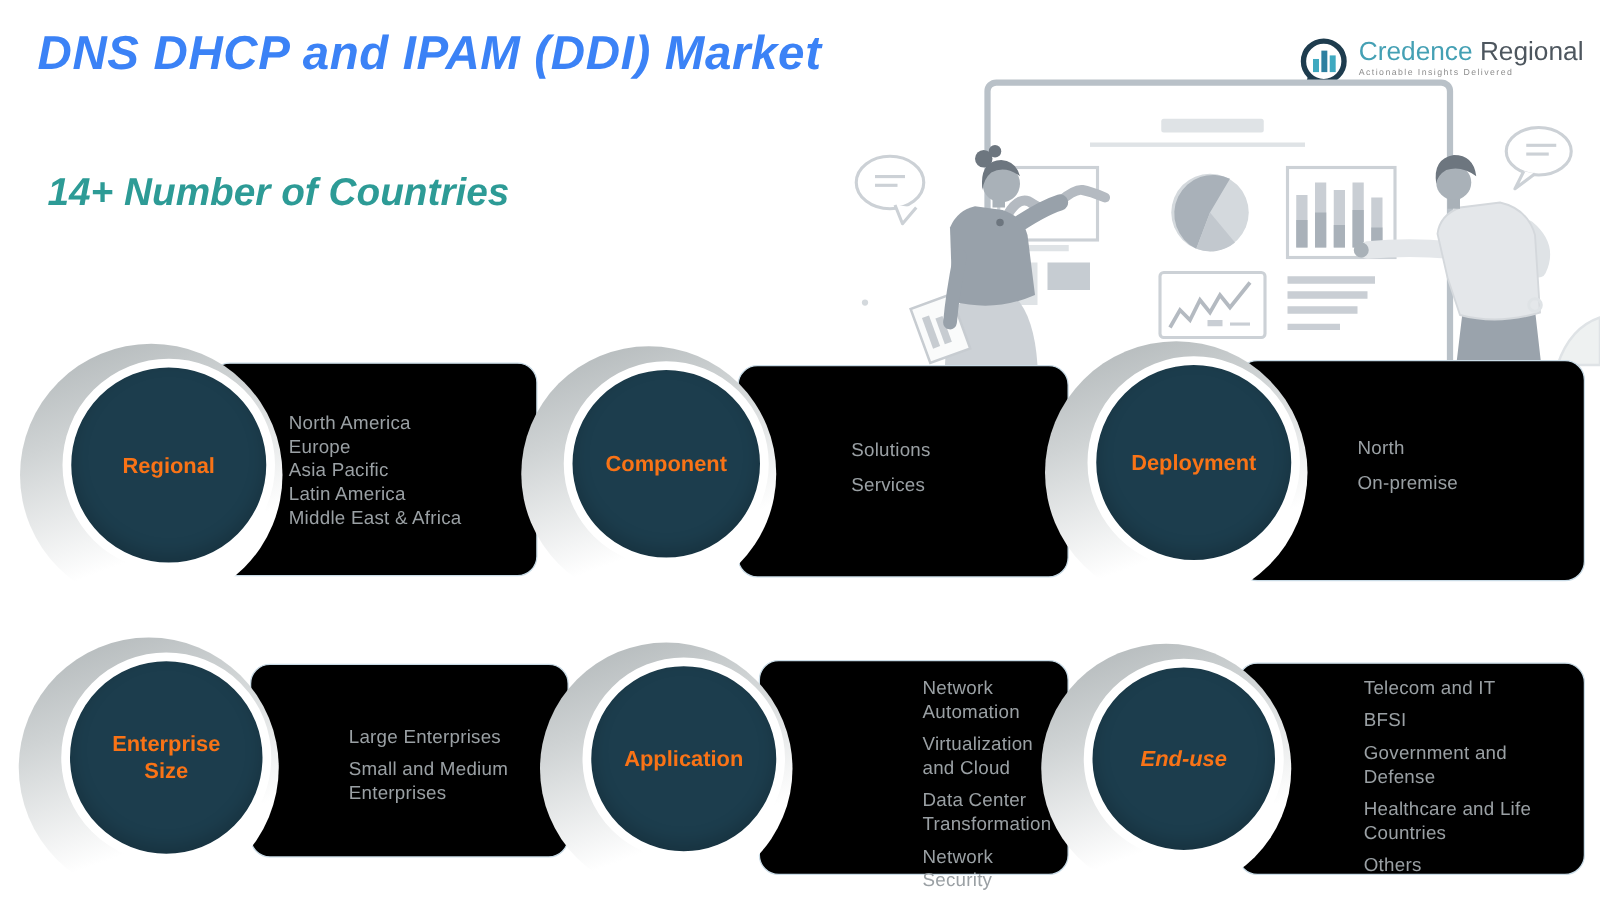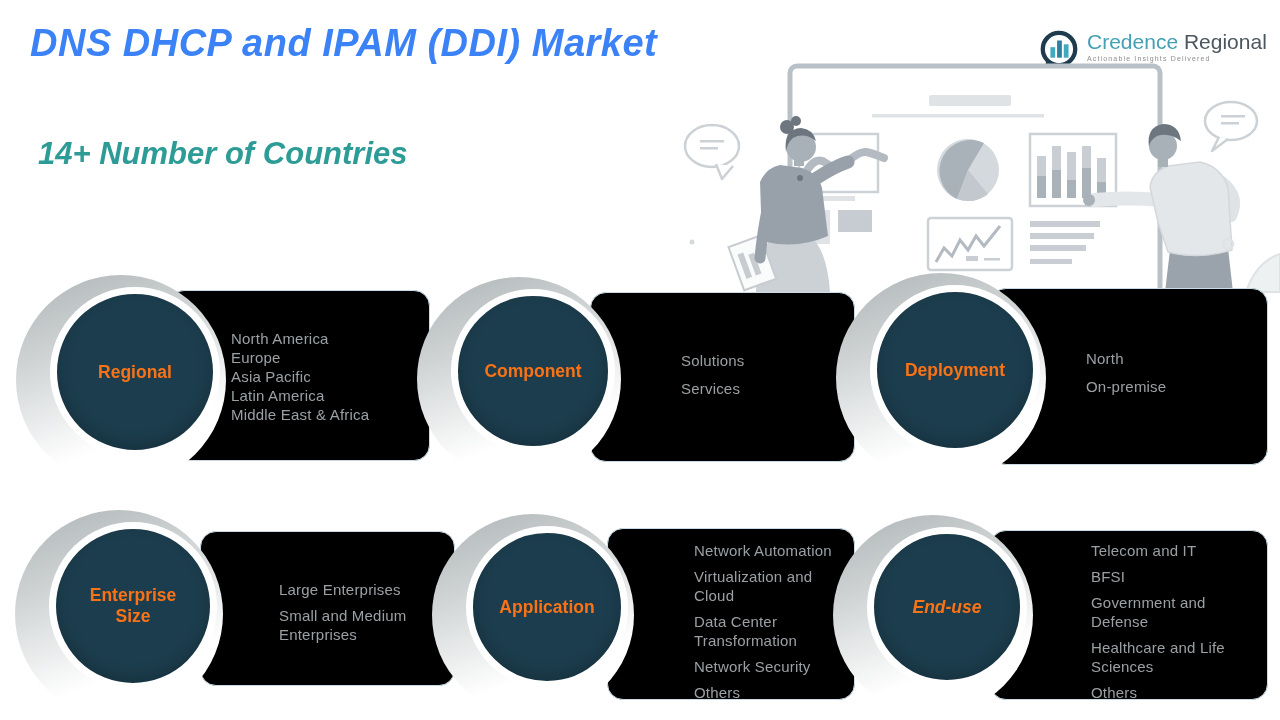--- a/index.html
+++ b/index.html
@@ -67,21 +67,21 @@
   .seg2 li{margin-bottom:9px;}
 
   .seg3 .card{left:200px;top:531px;width:255px;height:155px;padding:48px 8px 0 78px;}
   .seg3 .crescent{left:15px;top:510px;width:208px;height:208px;}
   .seg3 .circle{left:49px;top:522px;width:168px;height:168px;}
   .seg3 li{margin-bottom:7px;}
 
   .seg4 .card{left:607px;top:528px;width:248px;height:172px;padding:12px 6px 0 86px;}
   .seg4 .crescent{left:432px;top:514px;width:202px;height:202px;}
   .seg4 .circle{left:466px;top:526px;width:162px;height:162px;}
-  .seg4 li{margin-bottom:7px;}
+  .seg4 li{margin-bottom:7px;margin-left:44px;}
 
   .seg5 .card{left:990px;top:530px;width:278px;height:170px;padding:10px 8px 0 100px;}
   .seg5 .crescent{left:833px;top:515px;width:200px;height:200px;}
   .seg5 .circle{left:867px;top:527px;width:160px;height:160px;font-style:italic;}
   .seg5 li{margin-bottom:7px;}
 </style>
 </head>
 <body>
 
 <div class="page-title">DNS DHCP and IPAM (DDI) Market</div>
@@ -274,21 +274,21 @@
     <span>Application</span>
   </div>
 </div>
 
 <div class="seg5">
   <div class="card">
     <ul>
         <li>Telecom and IT</li>
         <li>BFSI</li>
         <li>Government and Defense</li>
-        <li>Healthcare and Life Sciences</li>
+        <li>Healthcare and Life Countries</li>
         <li>Others</li>
       </ul>
   </div>
   <div class="crescent"></div>
   <div class="circle">
     <span>End-use</span>
   </div>
 </div>
 
 </body></html>

